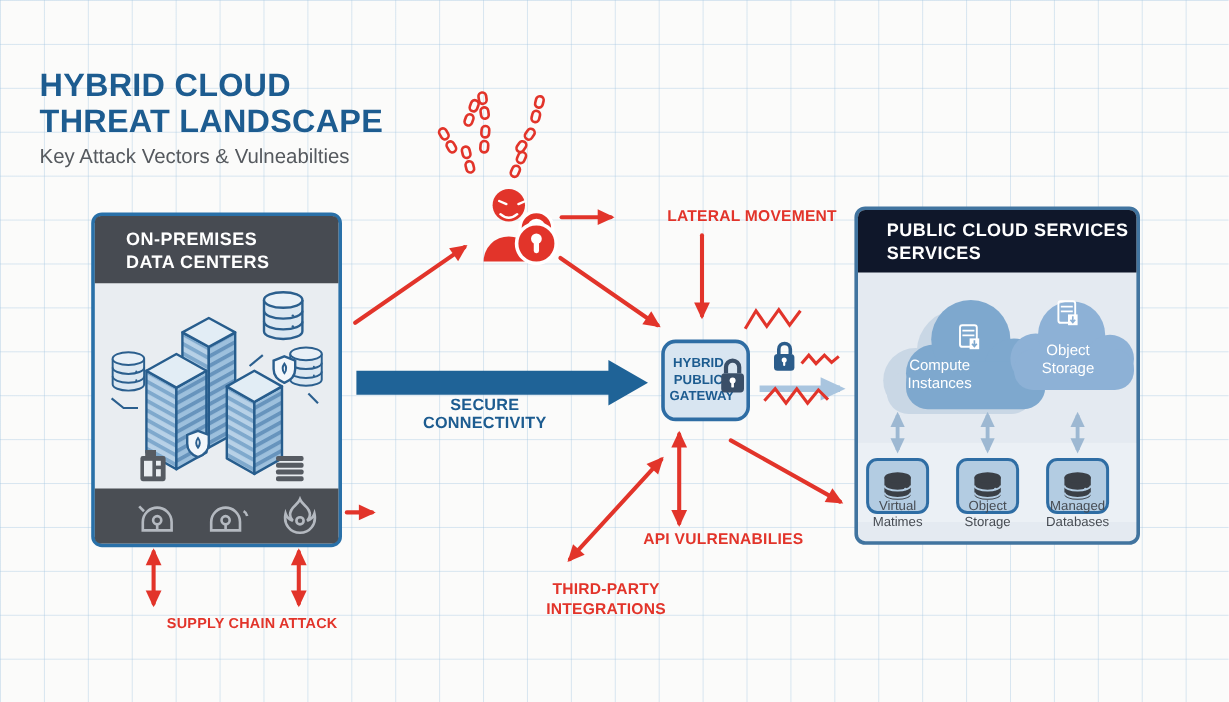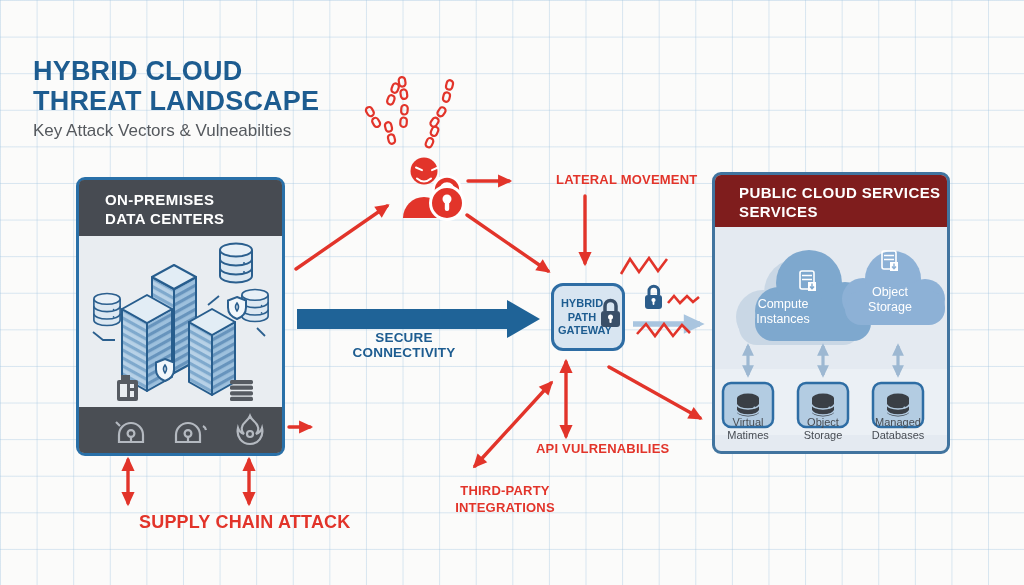--- a/index.html
+++ b/index.html
@@ -13,21 +13,21 @@
   .hdr{position:absolute;left:33px;top:16px;z-index:4;margin-top:40px;}
   .hdr .t{font-size:27px;font-weight:800;color:#1d5c90;line-height:30px;letter-spacing:.2px;}
   .hdr .s{font-size:17px;color:#55595e;margin-top:5px;}
   .box{position:absolute;border:3px solid #2970a8;border-radius:9px;z-index:2;box-sizing:border-box;}
   #onprem{left:76px;top:177px;width:209px;height:279px;background:#e9edf1;}
   #onprem .bhead{position:absolute;left:0;right:0;top:0;height:56px;background:#474b52;border-radius:5px 5px 0 0;
     color:#fff;font-weight:700;font-size:15px;line-height:19px;letter-spacing:.4px;padding:10px 0 0 26px;box-sizing:border-box;}
   #onprem .bbody{position:absolute;left:0;right:0;top:56px;bottom:46px;}
   #onprem .bfoot{position:absolute;left:0;right:0;bottom:0;height:46px;background:#4a4e54;border-radius:0 0 5px 5px;}
   #cloudbox{left:712px;top:172px;width:238px;height:282px;background:#e4eaf1;border-color:#41749f;}
-  #cloudbox .bhead{position:absolute;left:0;right:0;top:0;height:52px;background:#7f1d1d;border-radius:6px 6px 0 0;
+  #cloudbox .bhead{position:absolute;left:0;right:0;top:0;height:52px;background:#0f172a;border-radius:6px 6px 0 0;
     color:#fff;font-weight:700;font-size:15px;line-height:19px;letter-spacing:.4px;padding:8px 0 0 24px;box-sizing:border-box;}
   #cloudbox .bbody{position:absolute;left:0;right:0;top:52px;bottom:0;}
   #gateway{left:551px;top:283px;width:74px;height:68px;background:#d8e5f1;border-color:#2e6da4;border-radius:12px;
     color:#1d5c90;font-weight:700;font-size:11px;line-height:13.5px;text-align:center;padding:11px 16px 0 4px;box-sizing:border-box;}
   .rlabel{position:absolute;z-index:5;color:#e2342a;font-weight:700;font-size:13px;letter-spacing:.2px;white-space:nowrap;padding-left:36px;}
   .blabel{position:absolute;z-index:5;color:#1d5c90;font-weight:700;font-size:13.5px;letter-spacing:.2px;}
   .cloudtxt{position:absolute;z-index:5;color:#fff;font-size:12.5px;font-weight:500;text-align:center;line-height:14.5px;}
   .svclabel{position:absolute;z-index:5;color:#474c53;font-size:11px;text-align:center;line-height:13px;}
   .legend{position:absolute;right:18px;top:529px;z-index:5;text-align:right;font-size:14px;line-height:20px;}
   .legend .k1{color:#1d5c90;font-weight:800;}
@@ -213,21 +213,21 @@
           <use href="#dbd" transform="translate(33,178)"></use>
           <use href="#dbd" transform="translate(108,178)"></use>
           <use href="#dbd" transform="translate(183,178)"></use>
         </g>
       </svg>
     </div>
   </div>
 
   <div class="box" id="gateway">
     <div>HYBRID</div>
-    <div>PATH</div>
+    <div>PUBLIC</div>
     <div>GATEWAY</div>
   </div>
 
   <div class="cloudtxt" style="left:728px;top:297px;width:110px;">
     <div>Compute</div>
     <div>Instances</div>
   </div>
   <div class="cloudtxt" style="left:845px;top:285px;width:90px;">
     <div>Object</div>
     <div>Storage</div>
@@ -246,21 +246,21 @@
     <div>Databases</div>
   </div>
 
   <div class="rlabel" style="left:520px;top:172px;">LATERAL MOVEMENT</div>
   <div class="blabel" style="left:325px;top:330px;width:158px;text-align:center;">SECURE CONNECTIVITY</div>
   <div class="rlabel" style="left:500px;top:441px;">API VULRENABILIES</div>
   <div class="rlabel" style="left:398px;top:482px;width:142px;text-align:center;line-height:17px;white-space:normal;">
     <div>THIRD-PARTY</div>
     <div>INTEGRATIONS</div>
   </div>
-  <div class="rlabel" style="left:103px;top:512px;font-size:18px;">SUPPLY CHAIN ATTACK</div>
+  <div class="rlabel" style="left:103px;top:512px;font-size:12px;">SUPPLY CHAIN ATTACK</div>
 
 
   <svg class="overlay" width="1024" height="585" viewBox="0 0 1024 585">
     <defs>
       <marker id="mR" viewBox="0 0 10 10" refX="7.5" refY="5" markerWidth="4.6" markerHeight="4.6" orient="auto-start-reverse">
         <path d="M0.5,0.8 L9.5,5 L0.5,9.2 z" fill="#e2342a"></path>
       </marker>
       <marker id="mB" viewBox="0 0 10 10" refX="7.5" refY="5" markerWidth="4.2" markerHeight="4.2" orient="auto-start-reverse">
         <path d="M0.5,0.8 L9.5,5 L0.5,9.2 z" fill="#a9c5df"></path>
       </marker>

